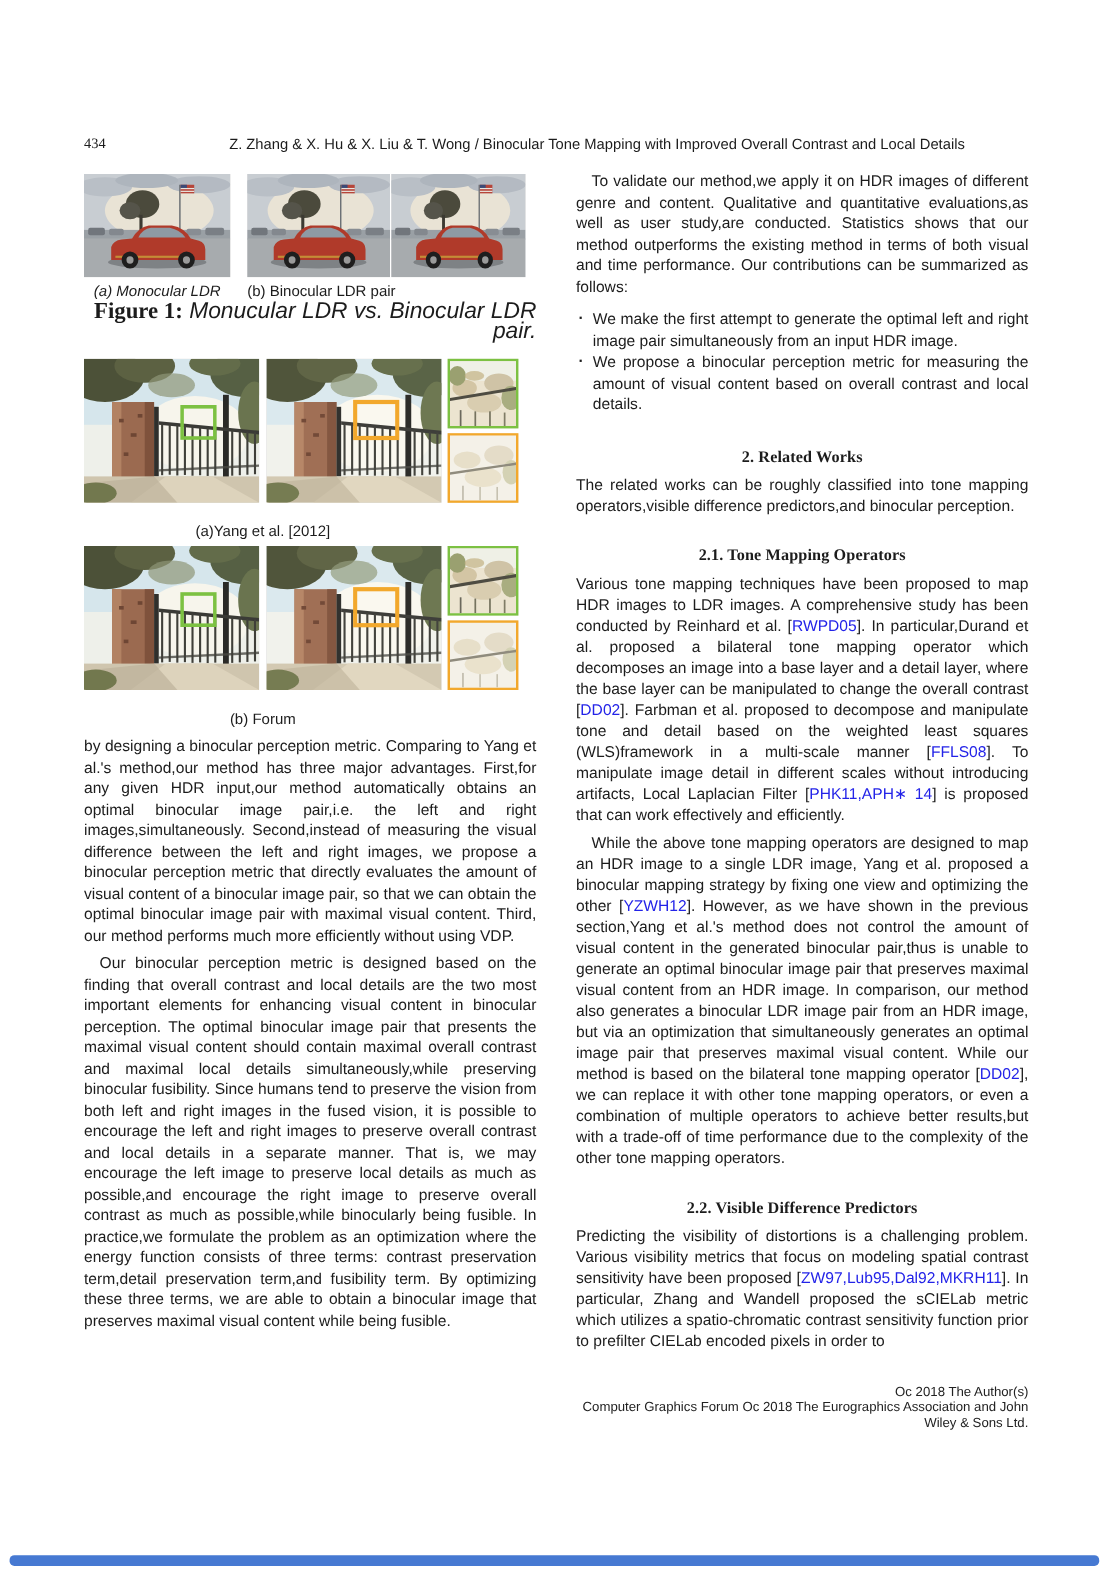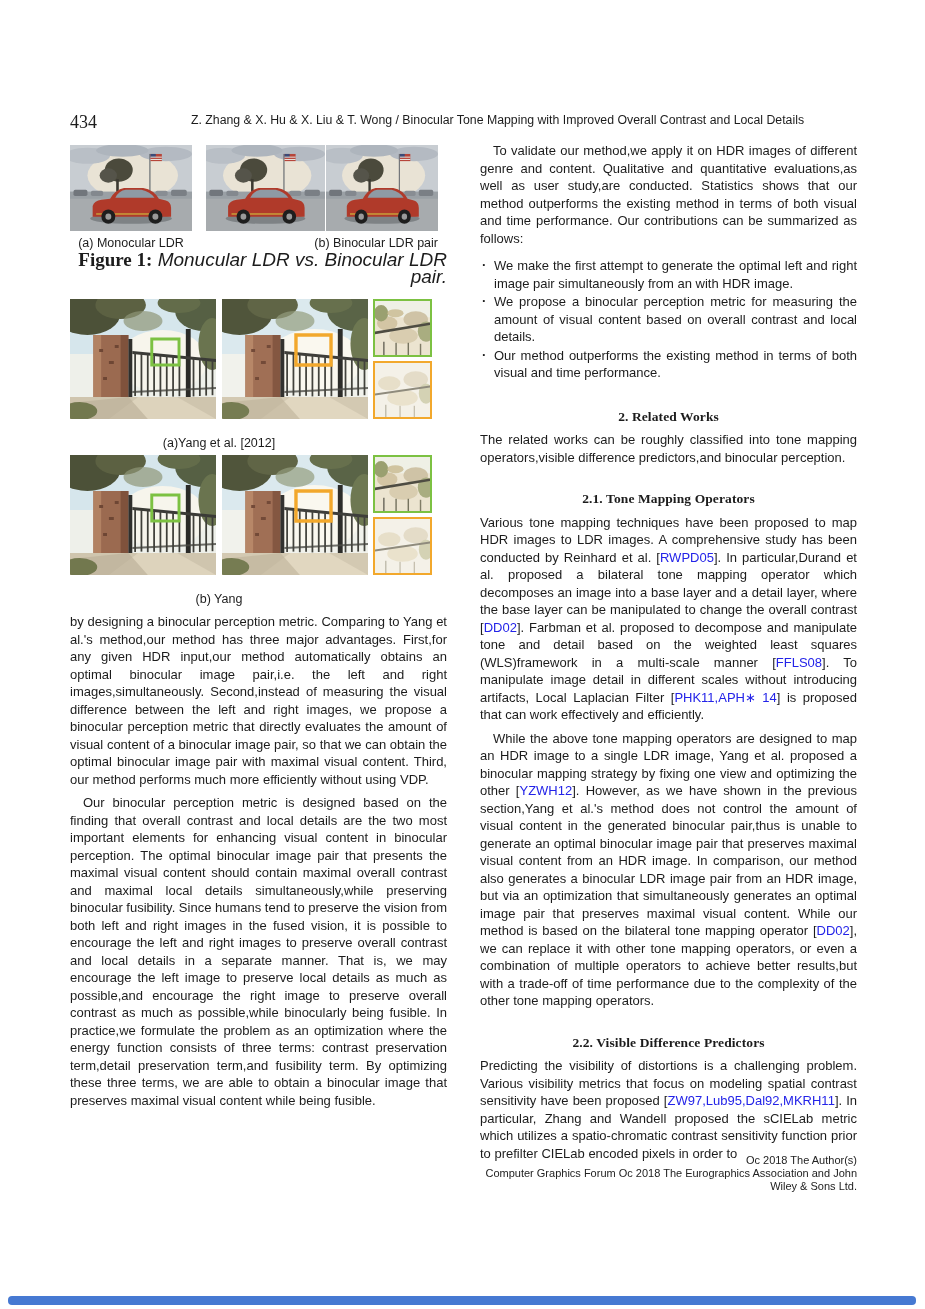--- a/index.html
+++ b/index.html
@@ -1,19 +1,19 @@
 <!DOCTYPE html>
 <html style="--citation: #2323e8; --figure-green: #7cc142; --figure-orange: #f2a82c; --bottom-bar: #4679d2;"><head>
 <meta charset="utf-8">
 <style>
   * { margin:0; padding:0; box-sizing:border-box; }
   html,body { width:925px; height:1309px; background:#ffffff; }
   body { position:relative; font-family:"Liberation Sans", sans-serif; color:#1c1c1c; overflow:hidden; }
 
-  .pageno { position:absolute; top:112px; left:70px; font-size:18px; font-family:"Liberation Serif", serif; }
+  .pageno { position:absolute; top:112px; left:70px; font-size:12px; font-family:"Liberation Serif", serif; }
   .runhead { position:absolute; top:113px; left:130px; right:60px; text-align:center; font-size:12.3px; }
 
   .col { position:absolute; width:377px; font-size:13px; line-height:17.5px; text-align:justify; }
   .col-left  { left:70px;  top:140px; }
   .col-right { left:480px; top:140px; }
 
   p.body { margin-top:6px; }
   .indent { text-indent:13px; }
   .mt20 { margin-top:20px; }
 
@@ -31,22 +31,22 @@
 
   
   .fimg { background:#dddddd; overflow:hidden; }
   .fimg svg, .crop svg { width:100%; height:100%; display:block; }
 
   .fig1-row { display:flex; margin-top:5px; }
   .w122 { width:122px; height:86px; }
   .w119 { width:119px; height:86px; margin-left:14px; }
   .w112 { width:112px; height:86px; margin-left:1px; }
   .fig1-caps { display:flex; margin-top:4px; font-size:12.5px; line-height:16px; }
-  .c1 { width:122px; text-align:center; }
-  .c2 { width:232px; margin-left:14px; text-align:right; }
+  .c1 { width:122px; text-align:center;font-style:italic; }
+  .c2 { width:232px; margin-left:14px; text-align:left; }
 
   .figcaption { text-align:right; font-size:19px; line-height:17px; }
   .figlabel { font-family:"Liberation Serif", serif; font-weight:bold; }
   .figtext { font-style:italic; }
 
   .fig2-row { display:flex; margin-top:14px; }
   .fig2-row.second { margin-top:4px; }
   .g1 { width:146px; height:120px; }
   .g2 { width:146px; height:120px; margin-left:6px; }
   .crops { width:59px; margin-left:5px; display:flex; flex-direction:column; }
@@ -406,34 +406,33 @@
     <ellipse cx="27" cy="34" rx="15" ry="8" fill="#eae2cc"></ellipse>
     <ellipse cx="50" cy="30" rx="7" ry="10" fill="#d4d2b4"></ellipse>
     <polygon points="0,30 54,22 54,24 0,32" fill="#8f8b7d"></polygon>
     <rect x="10" y="41" width="1.2" height="12" fill="#b9b4a4"></rect>
     <rect x="24" y="42" width="1.2" height="11" fill="#c2bdab"></rect>
     <rect x="38" y="42" width="1.2" height="11" fill="#c2bdab"></rect>
   </svg>
 </div>
     </div>
   </div>
-  <div class="fig2-cap">(b) Yang</div>
+  <div class="fig2-cap">(b) Forum</div>
 
 
   <p class="body mt20">by designing a binocular perception metric. Comparing to Yang et al.'s method,our method has three major advantages. First,for any given HDR input,our method automatically obtains an optimal binocular image pair,i.e. the left and right images,simultaneously. Second,instead of measuring the visual difference between the left and right images, we propose a binocular perception metric that directly evaluates the amount of visual content of a binocular image pair, so that we can obtain the optimal binocular image pair with maximal visual content. Third, our method performs much more efficiently without using VDP.</p>
   <p class="body indent">Our binocular perception metric is designed based on the finding that overall contrast and local details are the two most important elements for enhancing visual content in binocular perception. The optimal binocular image pair that presents the maximal visual content should contain maximal overall contrast and maximal local details simultaneously,while preserving binocular fusibility. Since humans tend to preserve the vision from both left and right images in the fused vision, it is possible to encourage the left and right images to preserve overall contrast and local details in a separate manner. That is, we may encourage the left image to preserve local details as much as possible,and encourage the right image to preserve overall contrast as much as possible,while binocularly being fusible. In practice,we formulate the problem as an optimization where the energy function consists of three terms: contrast preservation term,detail preservation term,and fusibility term. By optimizing these three terms, we are able to obtain a binocular image that preserves maximal visual content while being fusible.</p>
 </div>
 
 <div class="col col-right">
   <p class="body indent" style="margin-top:2px">To validate our method,we apply it on HDR images of different genre and content. Qualitative and quantitative evaluations,as well as user study,are conducted. Statistics shows that our method outperforms the existing method in terms of both visual and time performance. Our contributions can be summarized as follows:</p>
 
   <ul class="bullets">
-    <li>We make the first attempt to generate the optimal left and right image pair simultaneously from an with HDR image.</li>
+    <li>We make the first attempt to generate the optimal left and right image pair simultaneously from an input HDR image.</li>
     <li>We propose a binocular perception metric for measuring the amount of visual content based on overall contrast and local details.</li>
-    <li>Our method outperforms the existing method in terms of both visual and time performance.</li>
   </ul>
 
   <div class="heading h-sec">2. Related Works</div>
   <p class="body after-heading">The related works can be roughly classified into tone mapping operators,visible difference predictors,and binocular perception.</p>
 
   <div class="heading h-sub">2.1. Tone Mapping Operators</div>
   <p class="body after-sub">Various tone mapping techniques have been proposed to map HDR images to LDR images. A comprehensive study has been conducted by Reinhard et al. [<span class="cite">RWPD05</span>]. In particular,Durand et al. proposed a bilateral tone mapping operator which decomposes an image into a base layer and a detail layer, where the base layer can be manipulated to change the overall contrast [<span class="cite">DD02</span>]. Farbman et al. proposed to decompose and manipulate tone and detail based on the weighted least squares (WLS)framework in a multi-scale manner [<span class="cite">FFLS08</span>]. To manipulate image detail in different scales without introducing artifacts, Local Laplacian Filter [<span class="cite">PHK11,APH∗ 14</span>] is proposed that can work effectively and efficiently.</p>
   <p class="body indent">While the above tone mapping operators are designed to map an HDR image to a single LDR image, Yang et al. proposed a binocular mapping strategy by fixing one view and optimizing the other [<span class="cite">YZWH12</span>]. However, as we have shown in the previous section,Yang et al.'s method does not control the amount of visual content in the generated binocular pair,thus is unable to generate an optimal binocular image pair that preserves maximal visual content from an HDR image. In comparison, our method also generates a binocular LDR image pair from an HDR image, but via an optimization that simultaneously generates an optimal image pair that preserves maximal visual content. While our method is based on the bilateral tone mapping operator [<span class="cite">DD02</span>], we can replace it with other tone mapping operators, or even a combination of multiple operators to achieve better results,but with a trade-off of time performance due to the complexity of the other tone mapping operators.</p>
 
   <div class="heading h-sub">2.2. Visible Difference Predictors</div>

